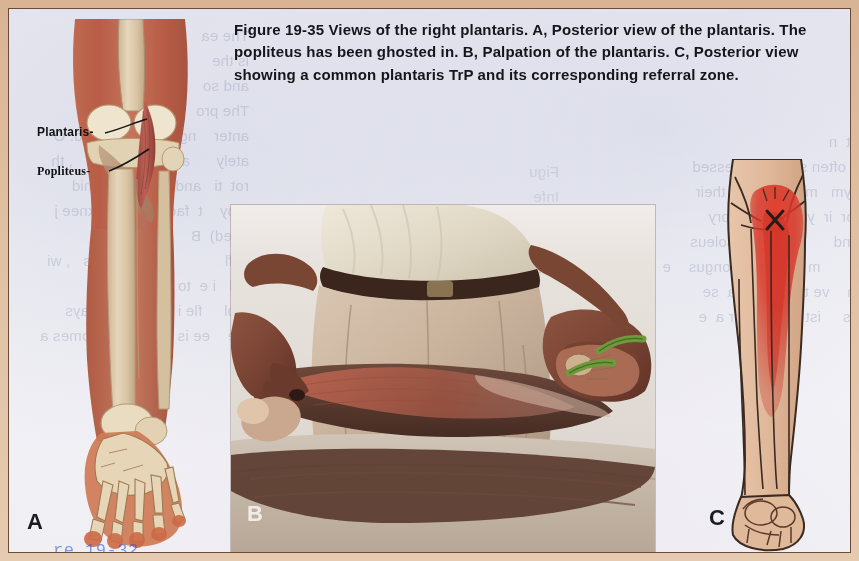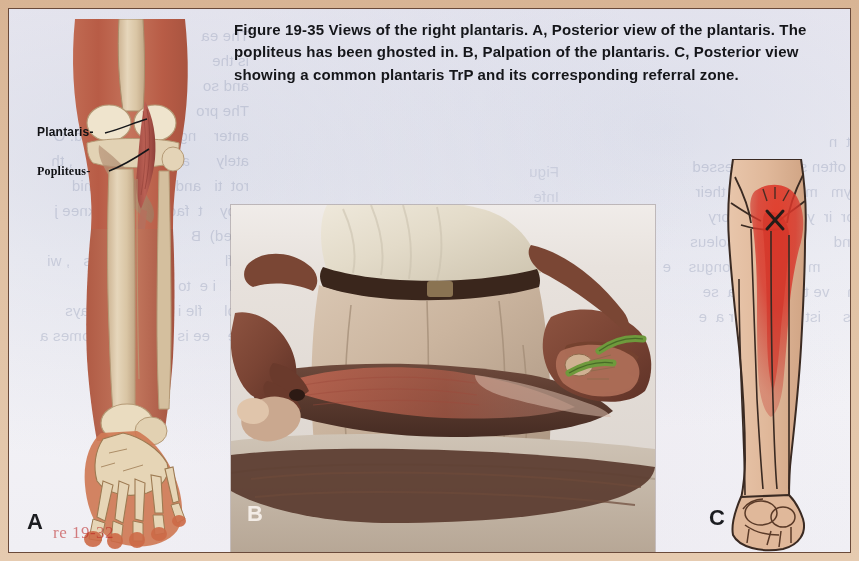--- a/index.html
+++ b/index.html
@@ -113,24 +113,24 @@
     letter-spacing: .5px;
     z-index: 45;
     font-family: "Liberation Sans", sans-serif;
   }
   #letter-a { left: 18px;  top: 500px; color: #1b1c20; }
   #letter-b { left: 238px; top: 492px; color: #f3ece6; }
   #letter-c { left: 700px; top: 496px; color: #1b1c20; }
 
   
   #ghost-figref {
-    position: absolute; left: 44px; top: 514px;
-    font-size: 17px; color: #b91c1c; opacity:.55;
+    position: absolute; left: 44px; top: 532px;
+    font-size: 17px; color: #1d4ed8; opacity:.55;
     letter-spacing:.5px; z-index: 30; white-space: nowrap;
-    font-family: Liberation Serif, serif;
+    font-family: Liberation Mono, monospace;
   }
 </style>
 </head>
 <body>
 
 <div id="figure-page">
   <div class="frame-inner">
     <div class="paper-wash"></div>
 
     <div class="ghost-text ghost-left">The ea        an.

